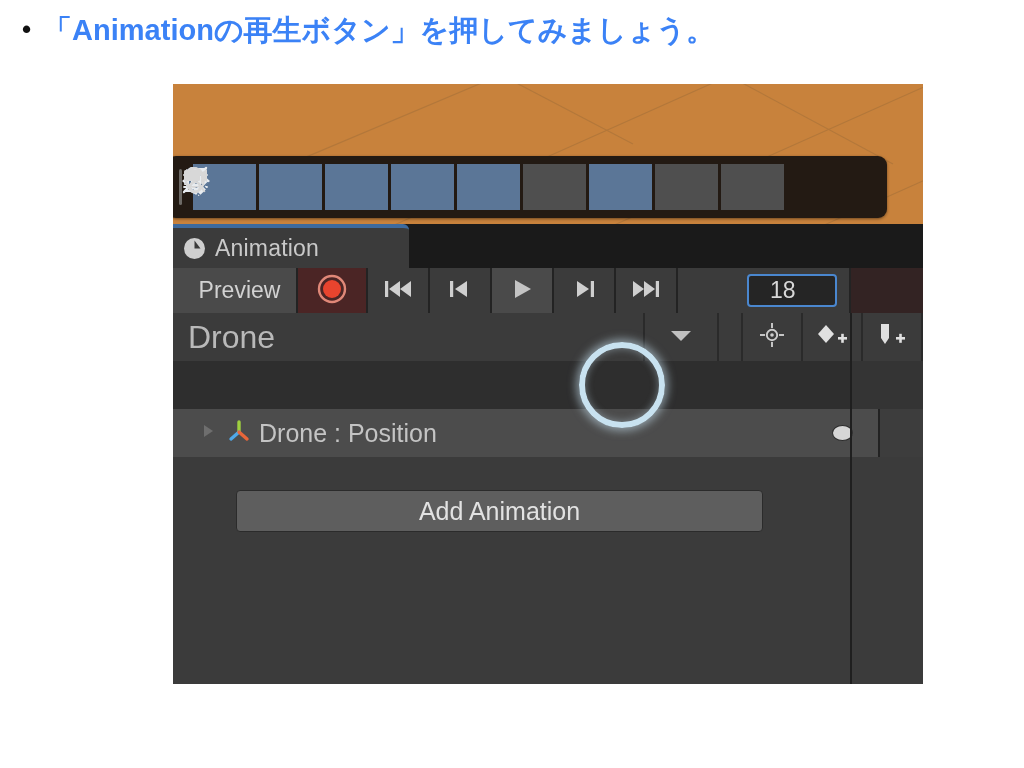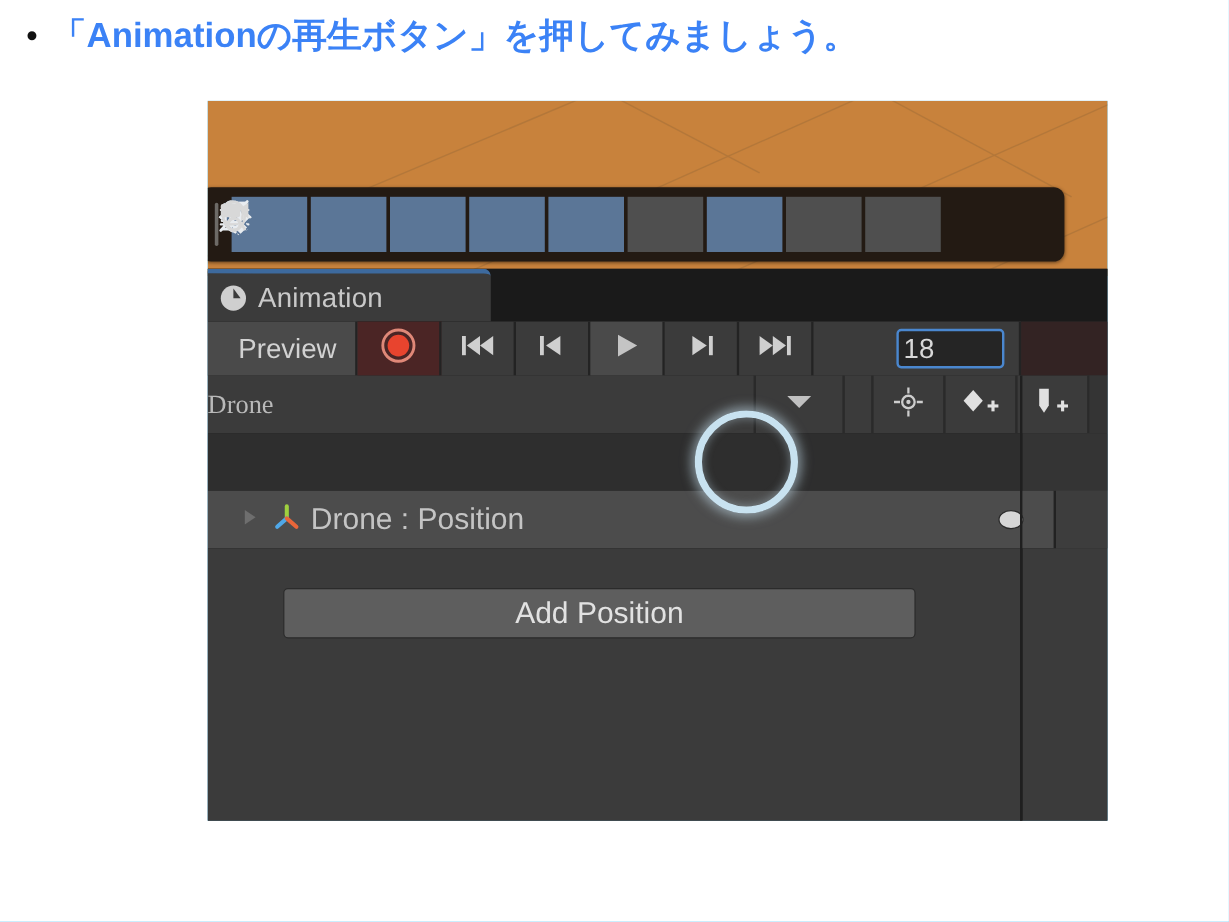--- a/index.html
+++ b/index.html
@@ -142,42 +142,41 @@
     display:flex;align-items:center;justify-content:flex-end;
     padding-right:12px;
     border-right:2px solid #232323;
   }
   .frame-field{
     width:90px;height:33px;
     background:#252525;
     border:2px solid #4a87cf;
     border-radius:4px;
     display:flex;align-items:center;
-    padding-left:4px;
+    padding-left:21px;
     box-sizing:border-box;
     color:#d8d8d8;font-size:23px;
   }
   .ctrl-right{
     flex:1;background:#332323;
   }
 
   
   .obj-row{
     position:absolute;left:0;top:89px;
     width:750px;height:48px;
     display:flex;
     background:#3b3b3b;
   }
   .obj-name{
     width:455px;
     display:flex;align-items:center;
-    padding-left:0;
-    color:#b9b9b9;font-size:22px;
+    padding-left:15px;
+    color:#b9b9b9;font-size:32px;
     border-right:2px solid #2a2a2a;
-    font-family:Liberation Serif, serif;
   }
   .obj-dd{
     width:72px;display:flex;align-items:center;justify-content:center;
     border-right:2px solid #2a2a2a;
   }
   .obj-gap{
     width:22px;border-right:2px solid #2a2a2a;
   }
   .obj-icon-btn{
     width:58px;display:flex;align-items:center;justify-content:center;
@@ -542,21 +541,21 @@
           </svg>
         </span>
         <span class="prop-label">Drone : Position</span>
         <span class="key-dot"></span>
       </div>
       <div class="prop-right"></div>
     </div>
 
     <div class="anim-body">
       <div class="body-left">
-        <div class="add-prop-btn">Add Position</div>
+        <div class="add-prop-btn">Add Animation</div>
       </div>
       <div class="body-right"></div>
     </div>
 
     <div class="right-divider"></div>
   </div>
 
   <div class="hl-circle"></div>
 </div>
 

